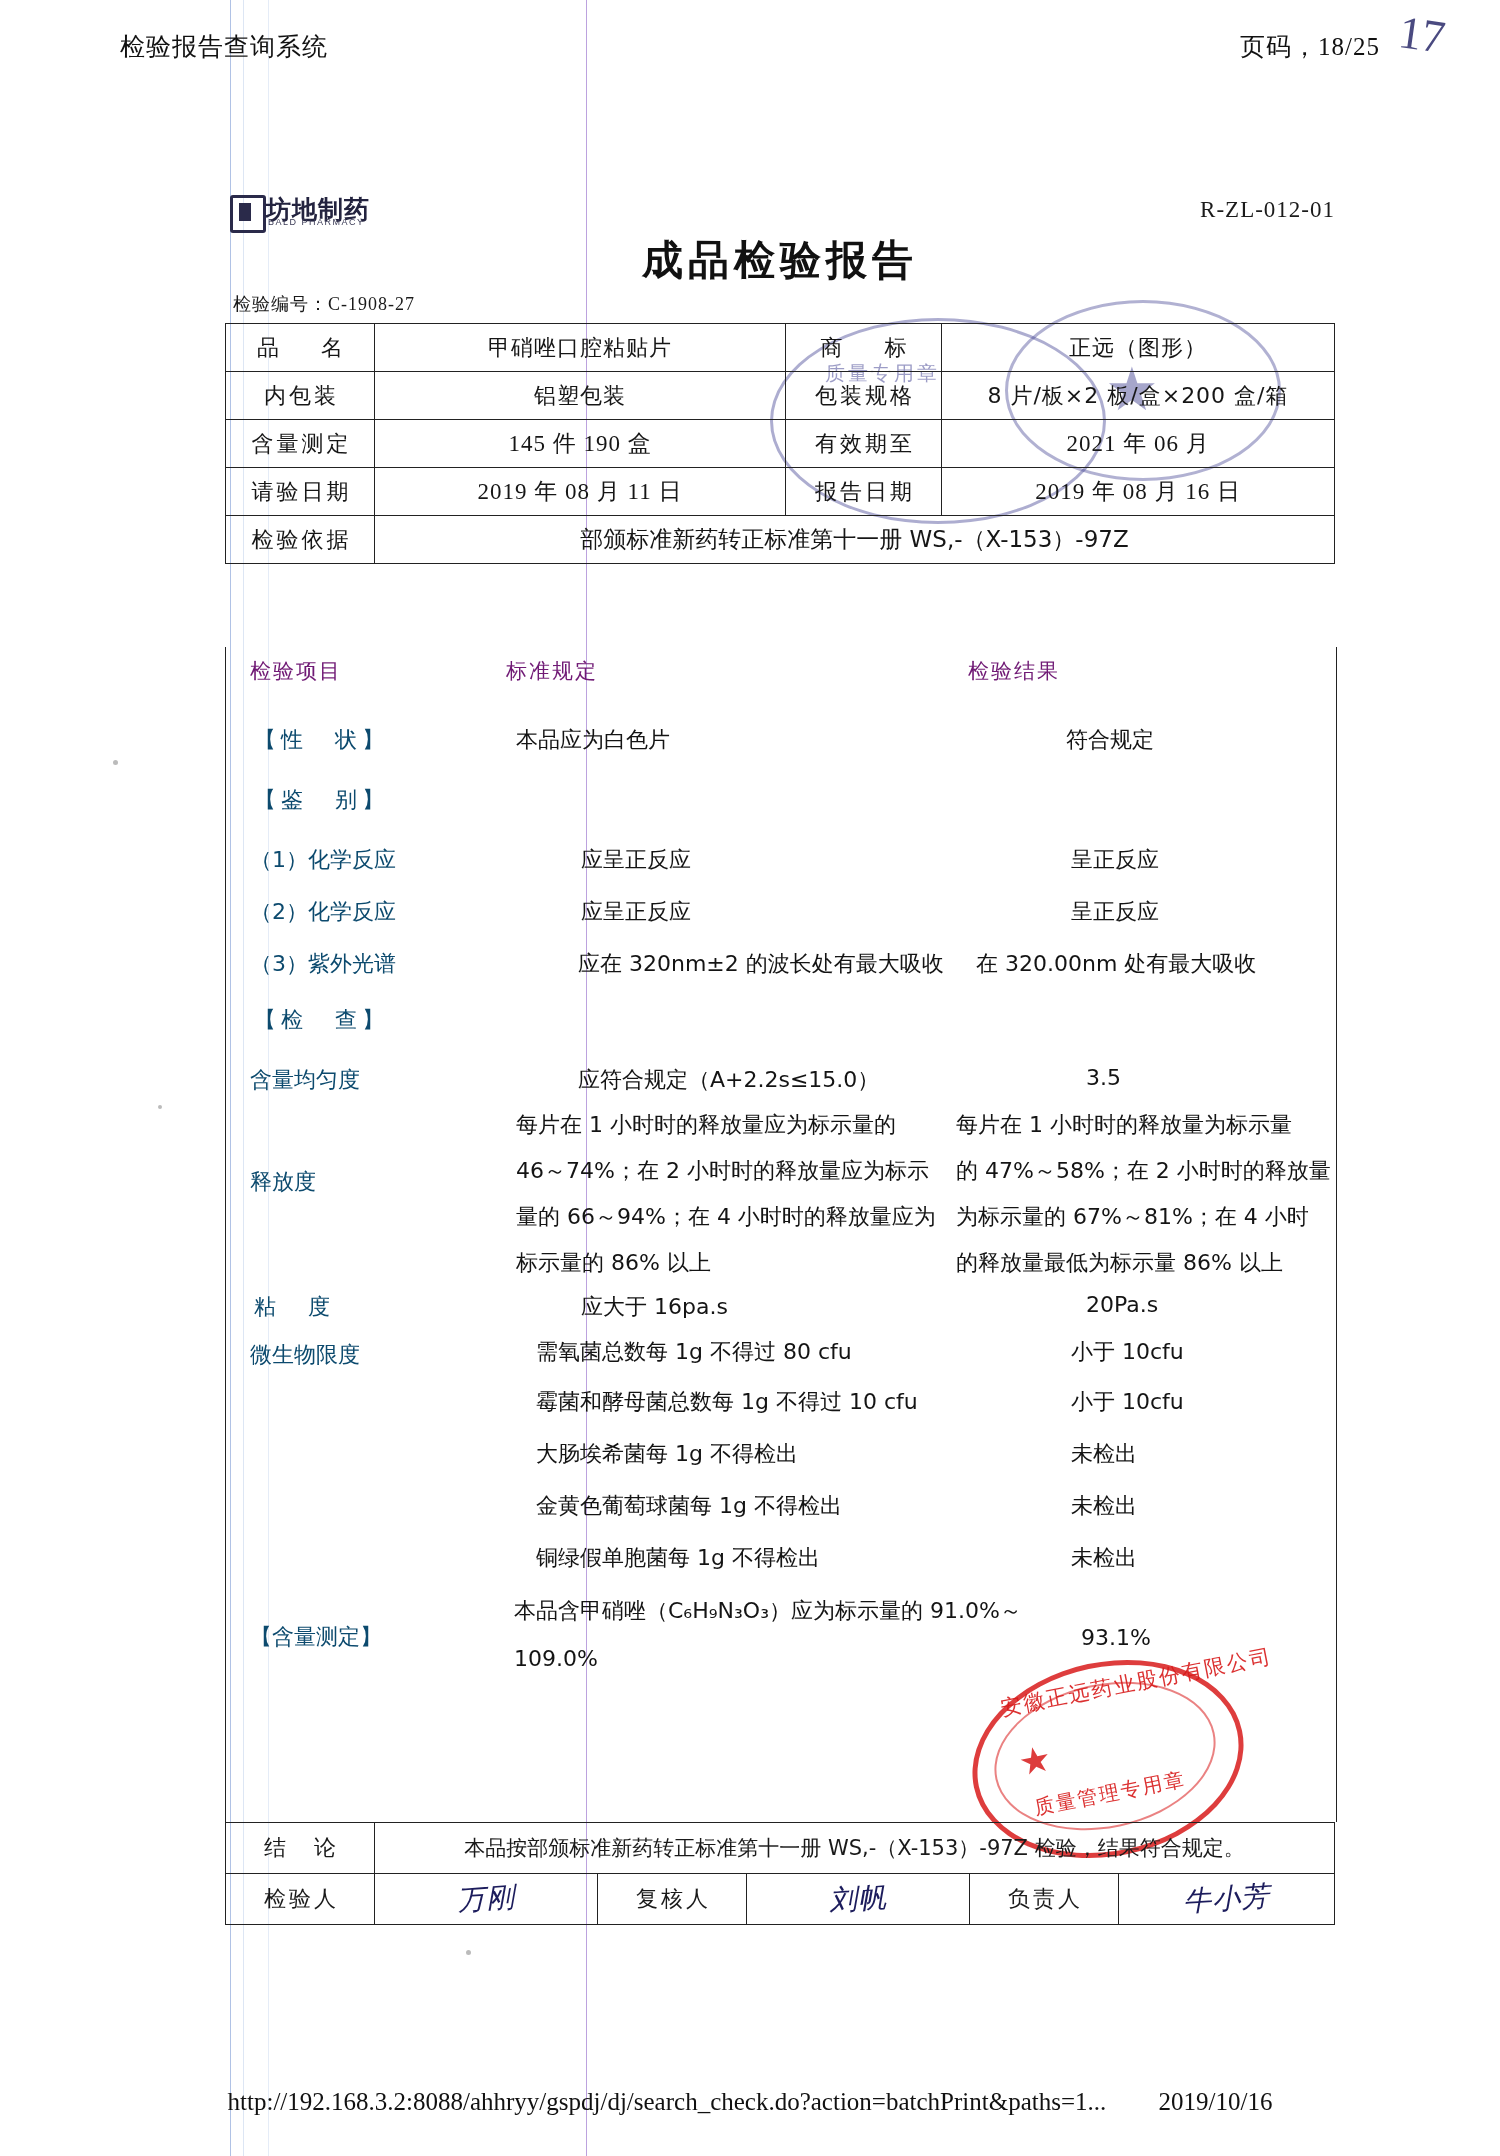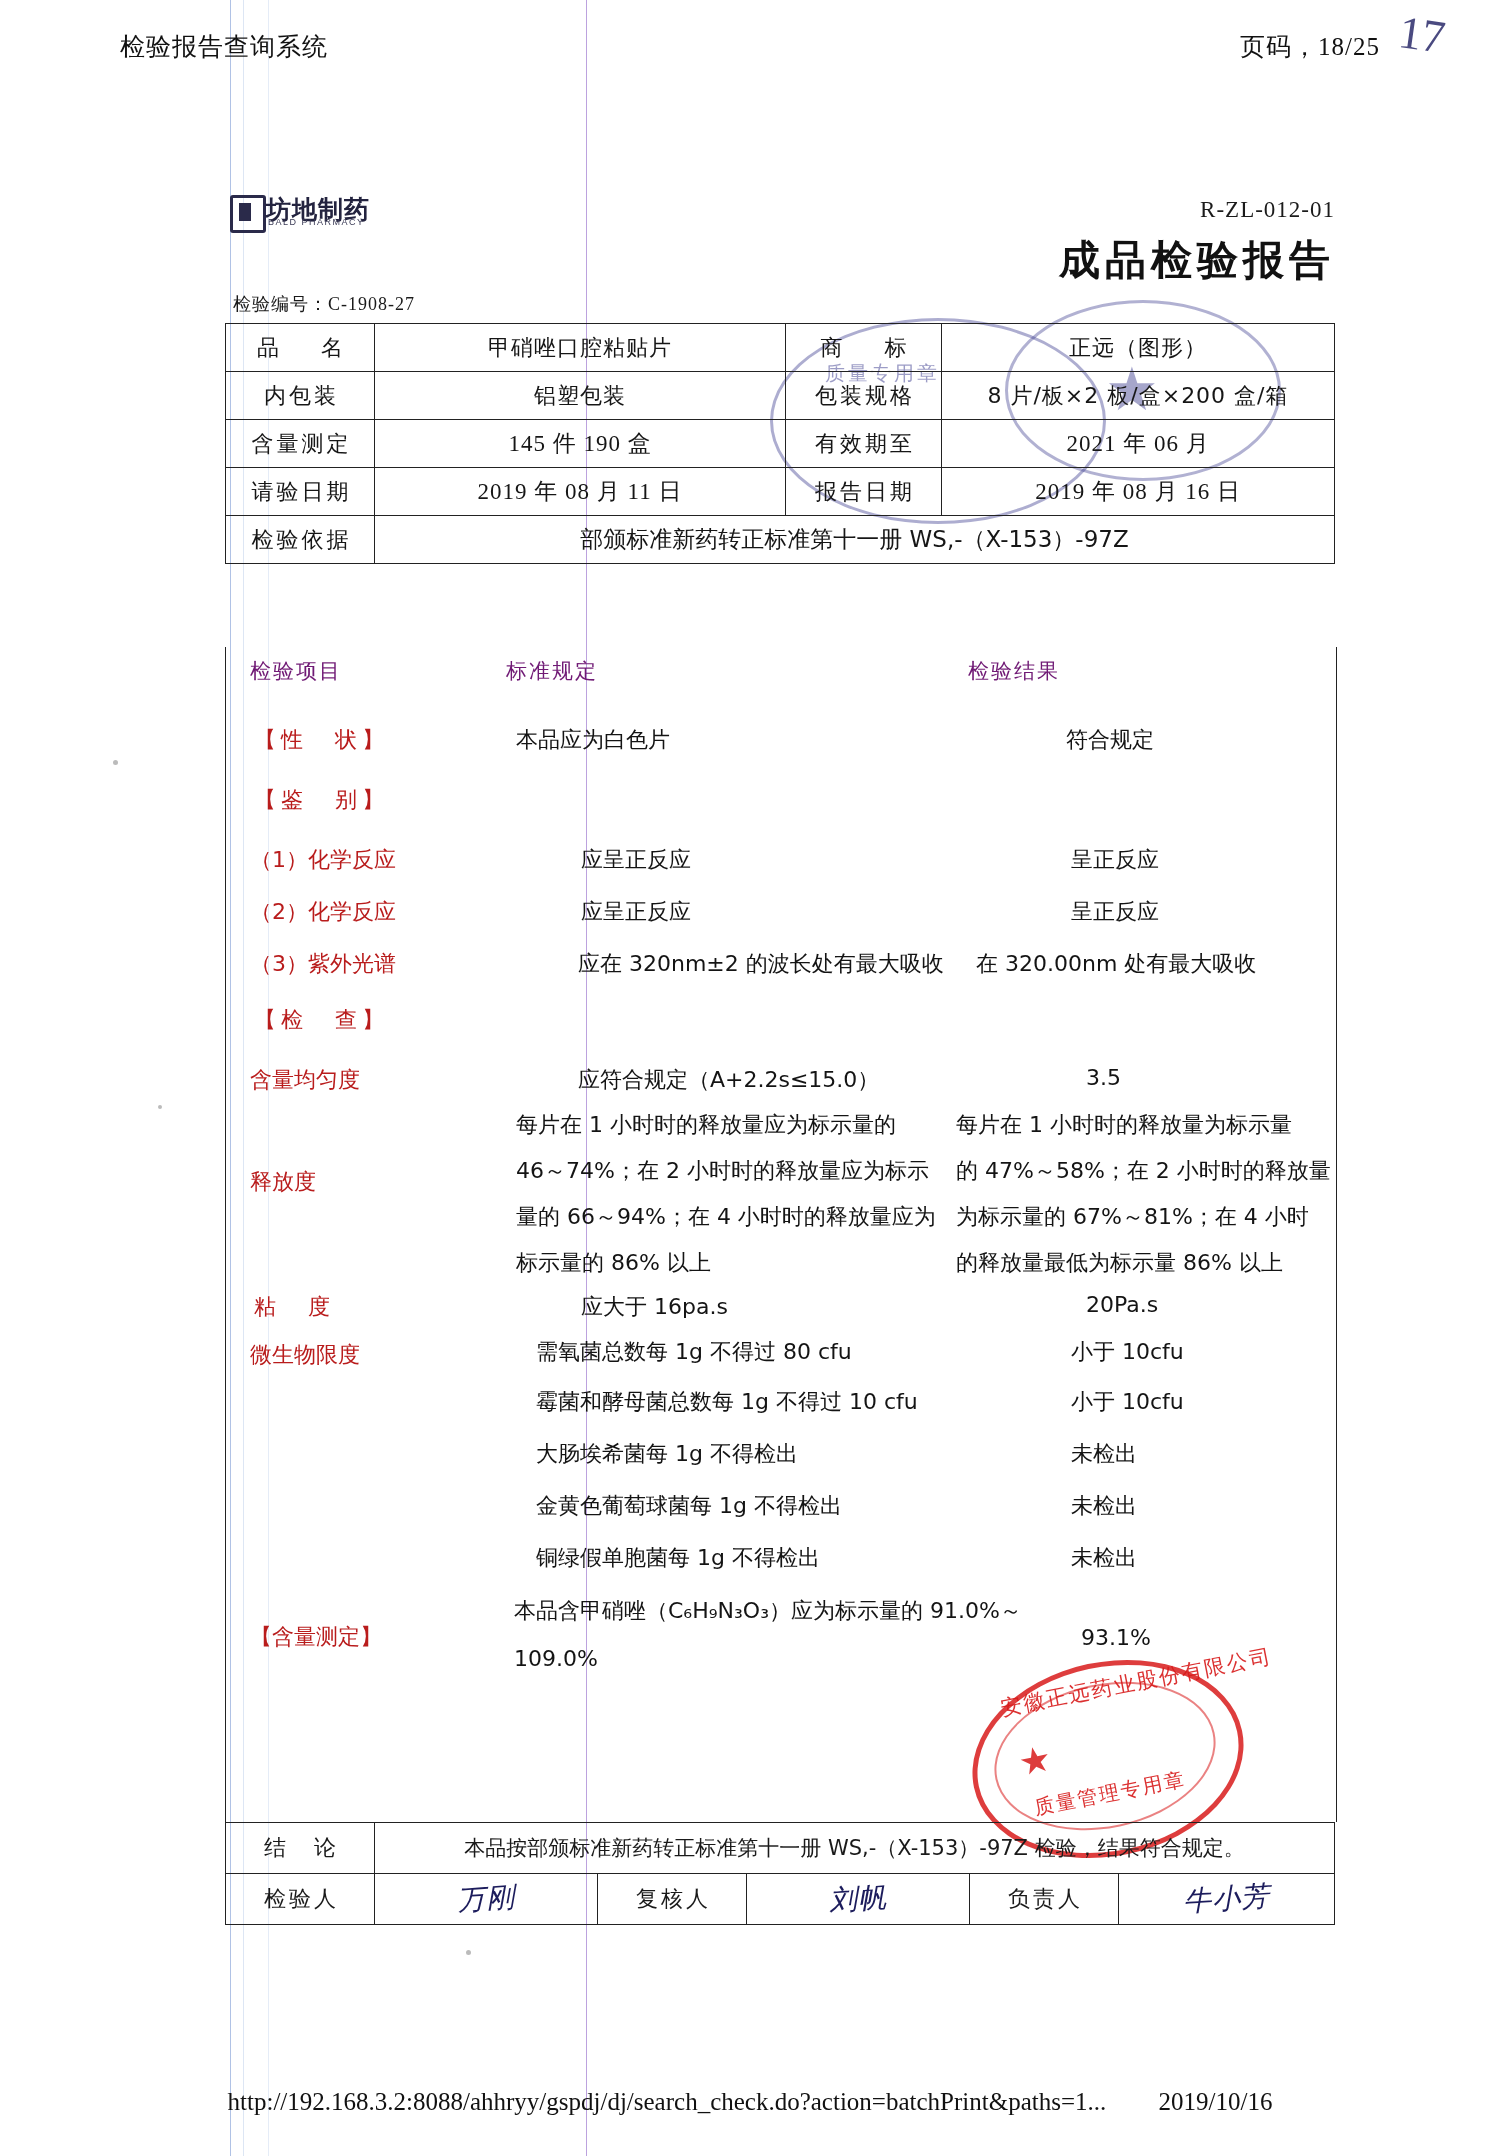--- a/index.html
+++ b/index.html
@@ -138,21 +138,21 @@
     font-family: "Liberation Serif", serif;
     letter-spacing: 1px;
     color: #1b1b1b;
   }
 
   .title {
     position: absolute;
     left: 0;
     top: 38px;
     width: 1110px;
-    text-align: right;
+    text-align: center;
     font-size: 41px;
     font-weight: bold;
     letter-spacing: 5px;
     font-family: "DejaVu Sans", sans-serif;
     color: #111;
   }
 
   .reportno {
     position: absolute;
     left: 8px;
@@ -214,21 +214,21 @@
   }
   .ch1 { left: 24px;  top: 10px; }
   .ch2 { left: 280px; top: 10px; }
   .ch3 { left: 742px; top: 10px; }
 
   .r-item {
     position: absolute;
     left: 24px;
     font-size: 22px;
     font-family: "DejaVu Sans", sans-serif;
-    color: #b91c1c;
+    color: #0c4a6e;
     white-space: nowrap;
   }
   .r-spec {
     position: absolute;
     left: 290px;
     font-size: 22px;
     font-family: "DejaVu Sans", sans-serif;
     color: #141414;
     white-space: nowrap;
   }

